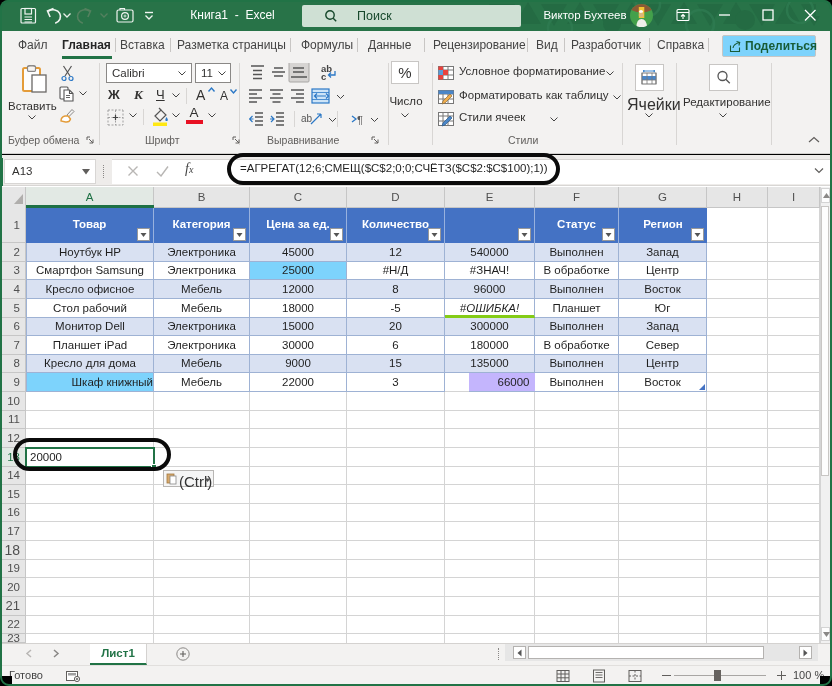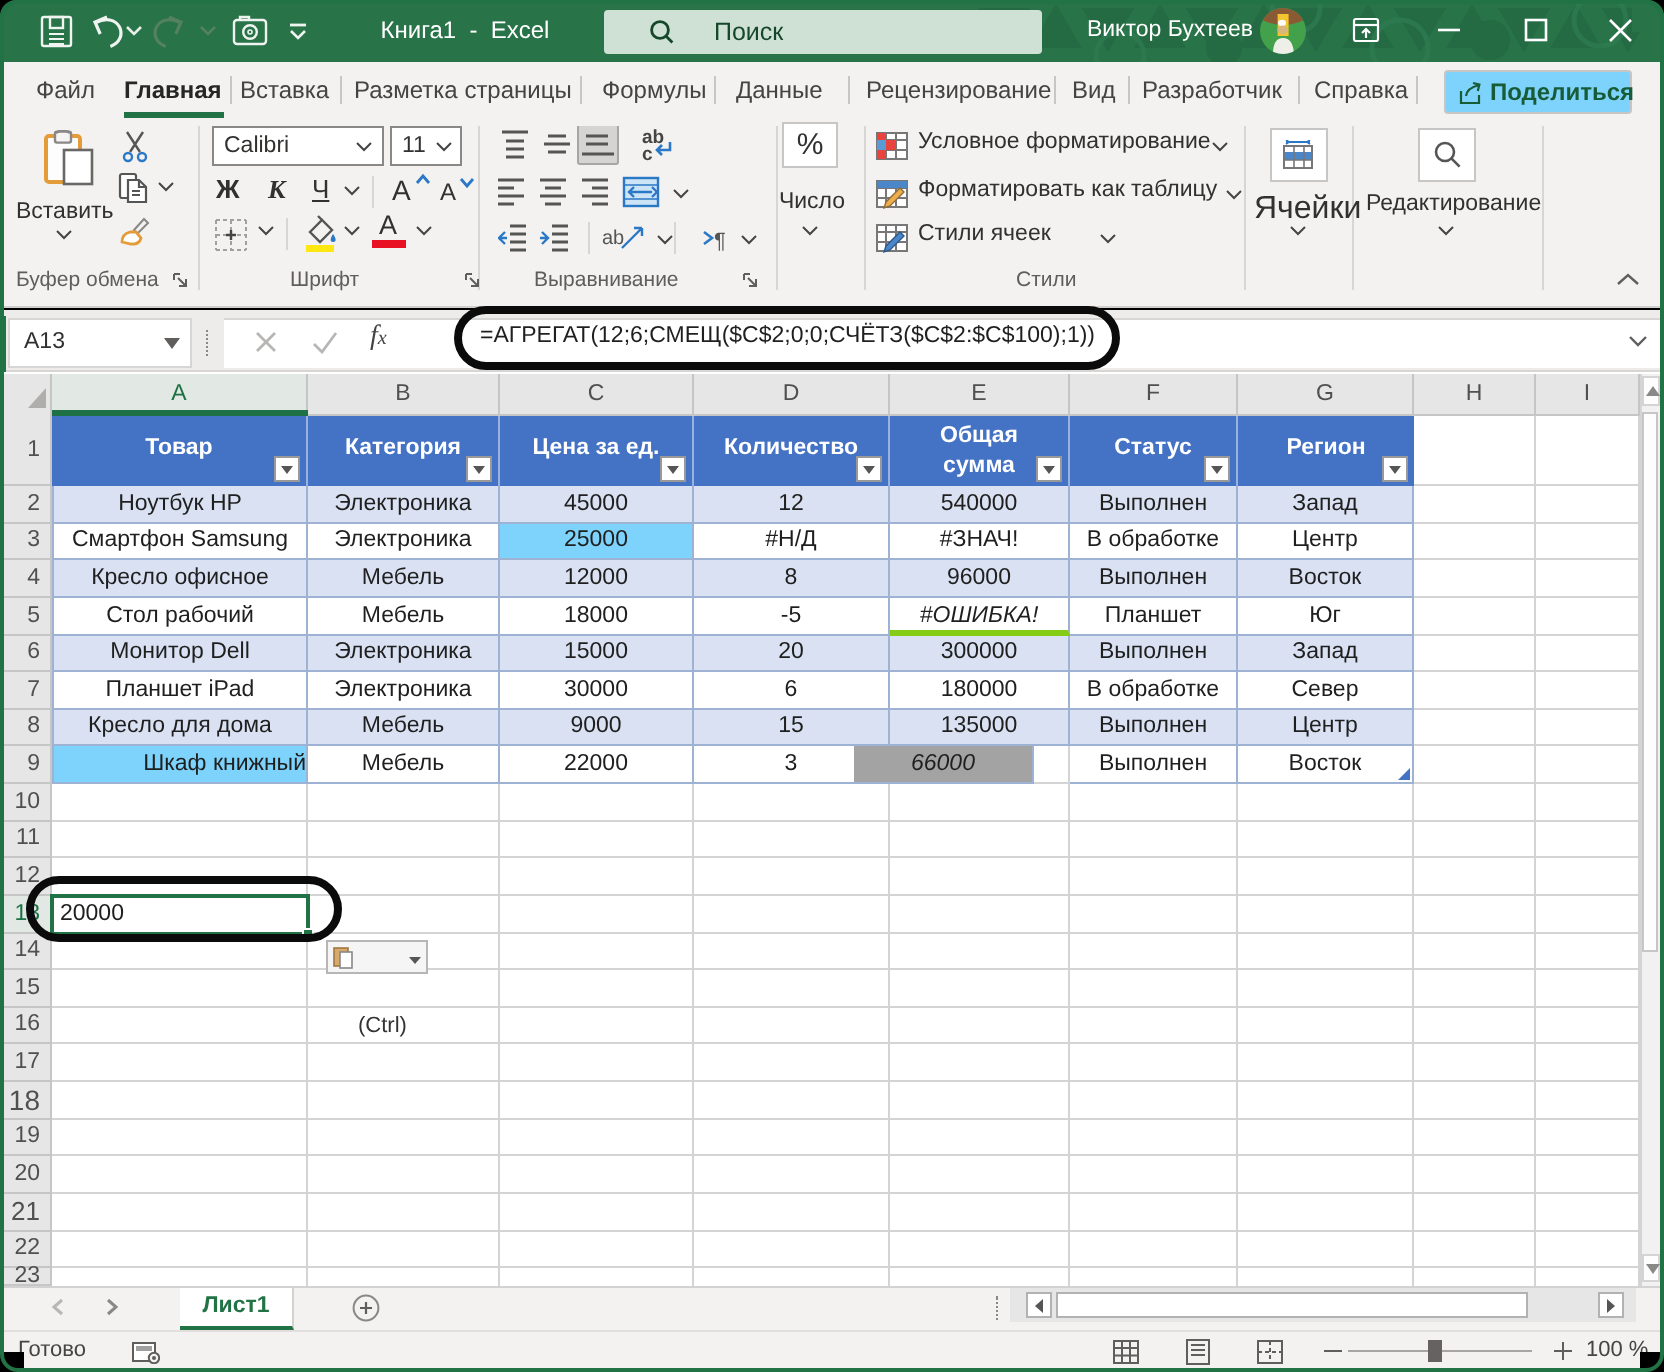--- a/index.html
+++ b/index.html
@@ -503,21 +503,20 @@
         <path d="M2.5 4 h6 l-3 4 z" fill="#555"></path>
       </svg></div>
   </div>
 <div class="abs" style="left:347px;top:208px;width:98px;height:35px;border-right:1px solid rgba(255,255,255,0.45);color:#fff;font-weight:bold;font-size:11.5px;">
     <div style="position:absolute;left:0;top:10px;width:100%;text-align:center;">Количество</div>
     <div style="position:absolute;right:3px;bottom:2px;width:13px;height:13px;background:#fff;border:1px solid #999;"><svg width="11" height="11">
         <path d="M2.5 4 h6 l-3 4 z" fill="#555"></path>
       </svg></div>
   </div>
 <div class="abs" style="left:445px;top:208px;width:90px;height:35px;border-right:1px solid rgba(255,255,255,0.45);color:#fff;font-weight:bold;font-size:11.5px;">
-    <div style="position:absolute;left:0;top:3px;width:100%;text-align:center;line-height:15px;">Общая<br>сумма</div>
     <div style="position:absolute;right:3px;bottom:2px;width:13px;height:13px;background:#fff;border:1px solid #999;"><svg width="11" height="11">
         <path d="M2.5 4 h6 l-3 4 z" fill="#555"></path>
       </svg></div>
   </div>
 <div class="abs" style="left:535px;top:208px;width:84px;height:35px;border-right:1px solid rgba(255,255,255,0.45);color:#fff;font-weight:bold;font-size:11.5px;">
     <div style="position:absolute;left:0;top:10px;width:100%;text-align:center;">Статус</div>
     <div style="position:absolute;right:3px;bottom:2px;width:13px;height:13px;background:#fff;border:1px solid #999;"><svg width="11" height="11">
         <path d="M2.5 4 h6 l-3 4 z" fill="#555"></path>
       </svg></div>
   </div>
@@ -573,36 +572,36 @@
 <div class="abs" style="left:154px;top:355px;width:96px;height:18px;background:#d9e1f2;border-right:1px solid #9eb2d4;border-bottom:1px solid #9eb2d4;font-size:11.5px;color:#1f1f1f;text-align:center;line-height:17px;">Мебель</div>
 <div class="abs" style="left:250px;top:355px;width:97px;height:18px;background:#d9e1f2;border-right:1px solid #9eb2d4;border-bottom:1px solid #9eb2d4;font-size:11.5px;color:#1f1f1f;text-align:center;line-height:17px;">9000</div>
 <div class="abs" style="left:347px;top:355px;width:98px;height:18px;background:#d9e1f2;border-right:1px solid #9eb2d4;border-bottom:1px solid #9eb2d4;font-size:11.5px;color:#1f1f1f;text-align:center;line-height:17px;">15</div>
 <div class="abs" style="left:445px;top:355px;width:90px;height:18px;background:#d9e1f2;border-right:1px solid #9eb2d4;border-bottom:1px solid #9eb2d4;font-size:11.5px;color:#1f1f1f;text-align:center;line-height:17px;">135000</div>
 <div class="abs" style="left:535px;top:355px;width:84px;height:18px;background:#d9e1f2;border-right:1px solid #9eb2d4;border-bottom:1px solid #9eb2d4;font-size:11.5px;color:#1f1f1f;text-align:center;line-height:17px;">Выполнен</div>
 <div class="abs" style="left:619px;top:355px;width:88px;height:18px;background:#d9e1f2;border-right:1px solid #9eb2d4;border-bottom:1px solid #9eb2d4;font-size:11.5px;color:#1f1f1f;text-align:center;line-height:17px;">Центр</div>
 <div class="abs" style="left:26px;top:373px;width:128px;height:19px;background:#7dd3fc;border-left:1px solid #9eb2d4;border-right:1px solid #9eb2d4;border-bottom:1px solid #9eb2d4;font-size:11.5px;color:#1f1f1f;text-align:right;line-height:18px;">Шкаф книжный</div>
 <div class="abs" style="left:154px;top:373px;width:96px;height:19px;background:#ffffff;border-right:1px solid #9eb2d4;border-bottom:1px solid #9eb2d4;font-size:11.5px;color:#1f1f1f;text-align:center;line-height:18px;">Мебель</div>
 <div class="abs" style="left:250px;top:373px;width:97px;height:19px;background:#ffffff;border-right:1px solid #9eb2d4;border-bottom:1px solid #9eb2d4;font-size:11.5px;color:#1f1f1f;text-align:center;line-height:18px;">22000</div>
 <div class="abs" style="left:347px;top:373px;width:98px;height:19px;background:#ffffff;border-right:1px solid #9eb2d4;border-bottom:1px solid #9eb2d4;font-size:11.5px;color:#1f1f1f;text-align:center;line-height:18px;">3</div>
-<div class="abs" style="left:427px;top:373px;width:90px;height:19px;background:#a3a3a3;border-right:1px solid #9eb2d4;border-bottom:1px solid #9eb2d4;font-size:11.5px;color:#1f1f1f;text-align:center;line-height:18px;font-style:italic;">66000</div>
+<div class="abs" style="left:469px;top:373px;width:90px;height:19px;background:#c4b5fd;border-right:1px solid #9eb2d4;border-bottom:1px solid #9eb2d4;font-size:11.5px;color:#1f1f1f;text-align:center;line-height:18px;">66000</div>
 <div class="abs" style="left:535px;top:373px;width:84px;height:19px;background:#ffffff;border-right:1px solid #9eb2d4;border-bottom:1px solid #9eb2d4;font-size:11.5px;color:#1f1f1f;text-align:center;line-height:18px;">Выполнен</div>
 <div class="abs" style="left:619px;top:373px;width:88px;height:19px;background:#ffffff;border-right:1px solid #9eb2d4;border-bottom:1px solid #9eb2d4;font-size:11.5px;color:#1f1f1f;text-align:center;line-height:18px;">Восток</div>
 <svg class="abs" style="left:699px;top:384px" width="7" height="7">
     <path d="M6 0 V6 H0 Z" fill="#4472c4"></path>
   </svg>
 <div class="abs" style="left:25px;top:447px;width:130px;height:21px;background:#fff;border:2px solid #217346;"></div>
 <div class="abs" style="left:30px;top:448px;width:120px;height:19px;font-size:11.5px;color:#1f1f1f;text-align:left;line-height:19px;">20000</div>
 <div class="abs" style="left:151px;top:464px;width:6px;height:6px;background:#217346;border:1px solid #fff;"></div>
 <div class="abs" style="left:13px;top:438px;width:158px;height:33px;border:4.5px solid #0b0b0b;border-radius:16.5px;"></div>
 <div class="abs" style="left:163px;top:470px;width:51px;height:17px;background:#f5f5f5;border:1px solid #b8b6b4;">
     <svg width="12" height="13" style="position:absolute;left:2px;top:2px;">
       <rect x="1" y="1" width="7" height="9" fill="#d8a96c" stroke="#a07840" stroke-width="0.8"></rect>
       <rect x="4" y="3" width="6" height="8" fill="#fff" stroke="#888" stroke-width="0.8"></rect>
     </svg>
-    <span style="position:absolute;left:15px;top:2px;font-size:11px;color:#333;margin-top:34px;">(Ctrl)</span>
+    <span style="position:absolute;left:15px;top:2px;font-size:15px;color:#333;">(Ctrl)</span>
     <svg width="7" height="5" style="position:absolute;right:2px;top:7px;">
       <path d="M0.5 0.5 h6 l-3 3.5 z" fill="#555"></path>
     </svg>
   </div>
 <div class="abs" style="left:820px;top:187px;width:10px;height:456px;background:#f1f1f1;border-left:1px solid #d4d4d4;"></div>
 <div class="abs" style="left:821px;top:188px;width:9px;height:15px;background:#fdfdfd;border:1px solid #d4d4d4;"></div>
 <svg class="abs" style="left:822px;top:192px" width="9" height="8">
     <path d="M4.5 1 L8 6 H1 Z" fill="#8a8886"></path>
   </svg>
 <div class="abs" style="left:821px;top:206px;width:8px;height:270px;background:#fdfdfd;border:1px solid #c8c6c4;"></div>

